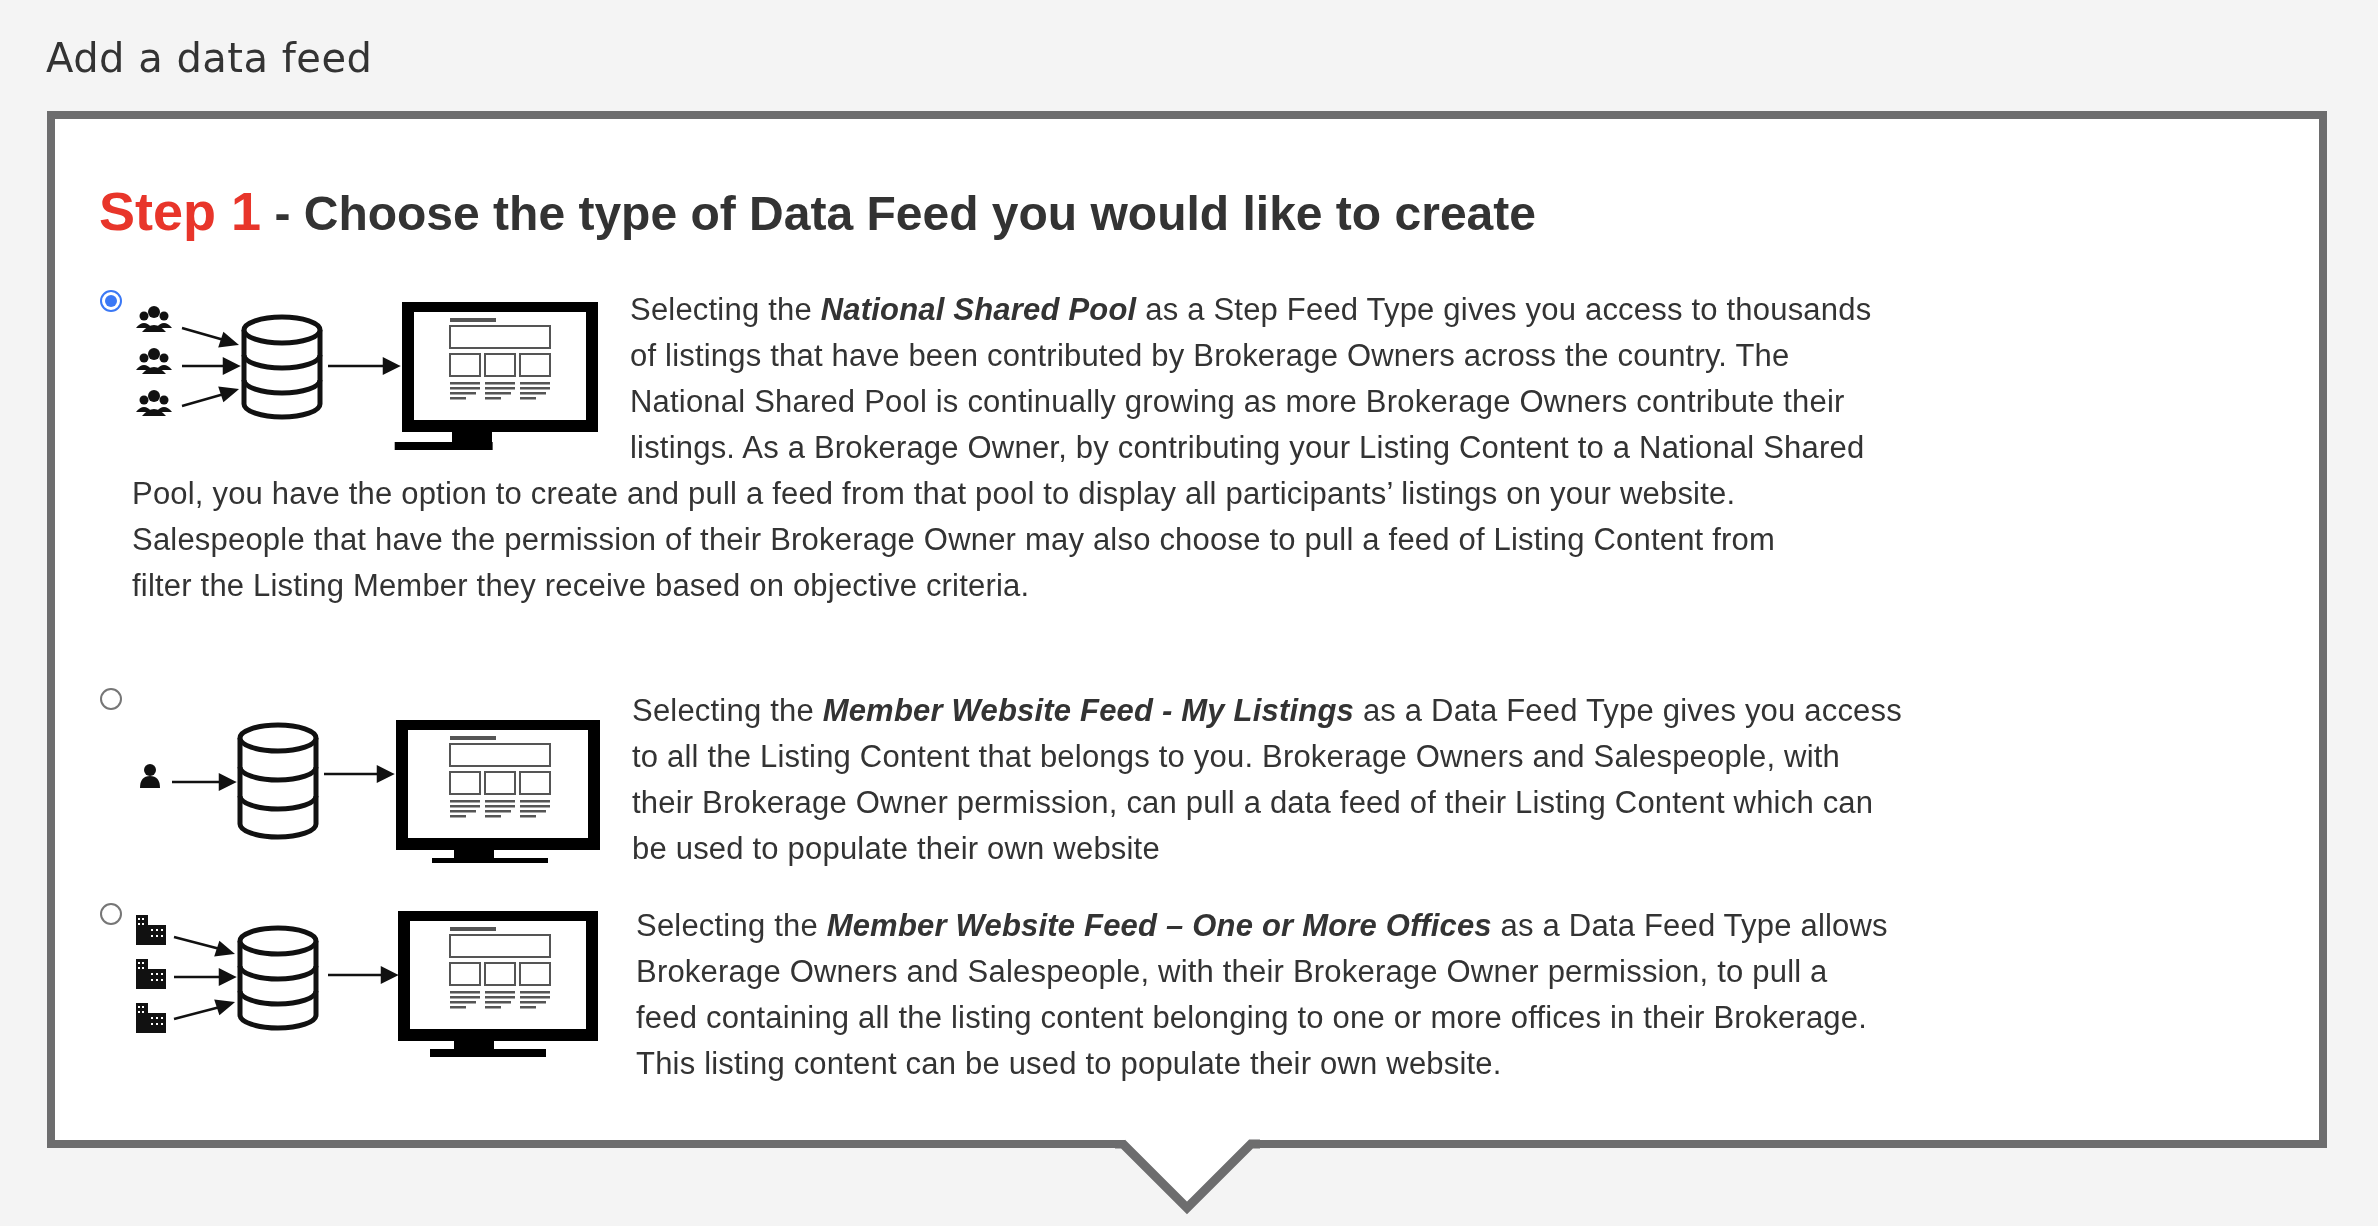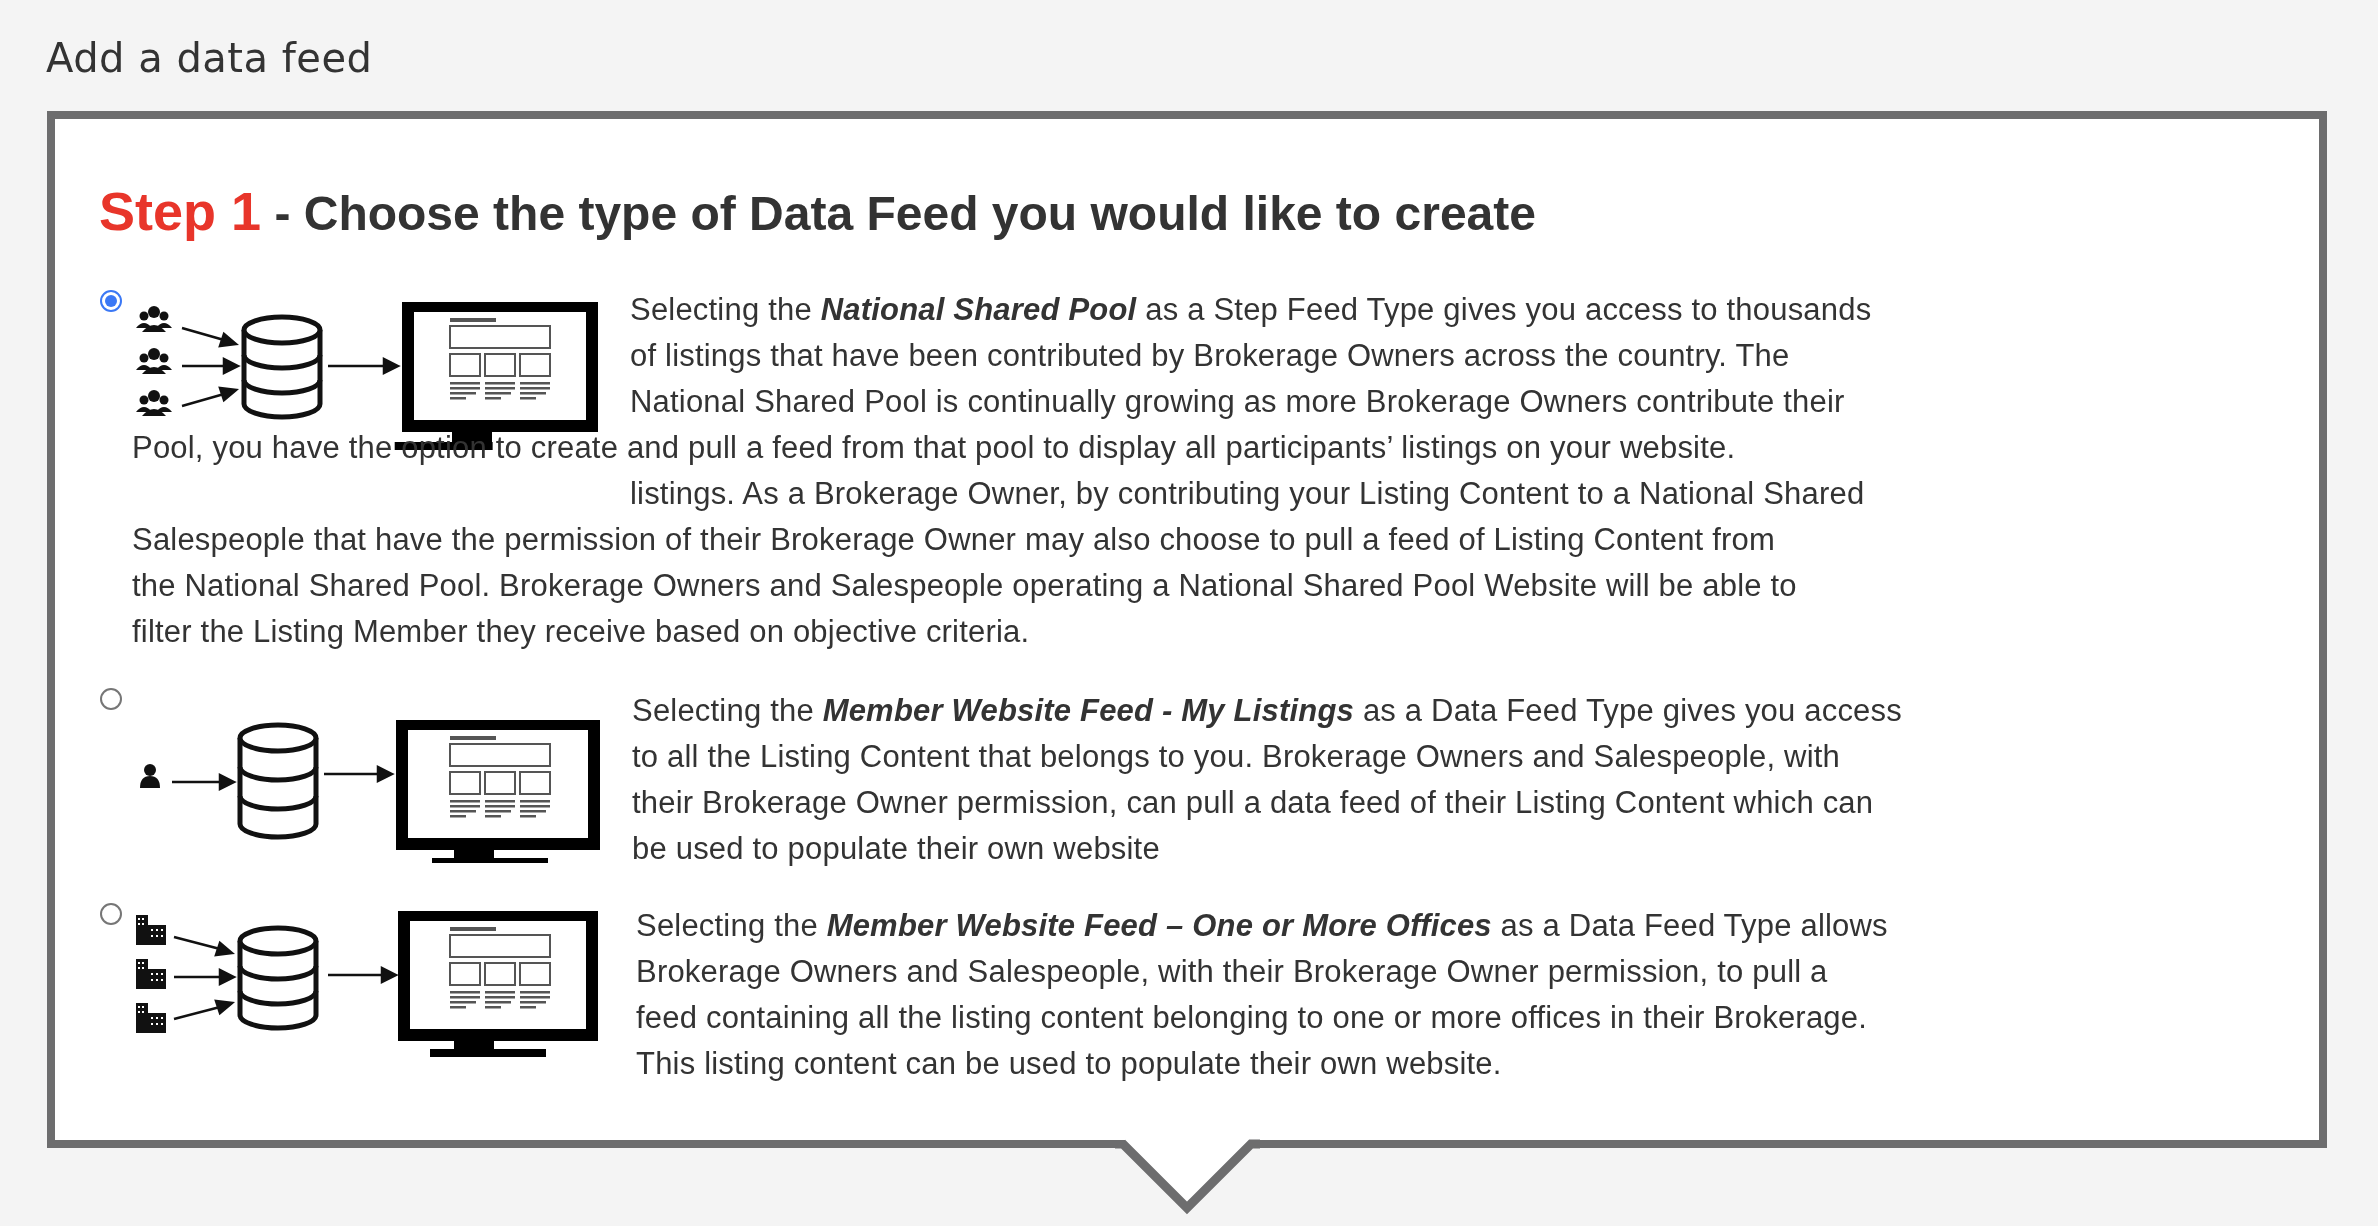--- a/index.html
+++ b/index.html
@@ -189,24 +189,23 @@
             <rect x="388" y="94" width="26" height="2.5"></rect>
             <rect x="388" y="99" width="16" height="2.5"></rect>
         </g>
       </g>
     </svg>
 
     <p class="desc" style="left:40px; top:-3px; width:2000px;">
       <span class="line" style="padding-left:498px;"><span>Selecting the </span><b>National Shared Pool</b><span> as a Step Feed Type gives you access to thousands</span></span>
       <span class="line" style="padding-left:498px;">of listings that have been contributed by Brokerage Owners across the country. The</span>
       <span class="line" style="padding-left:498px;">National Shared Pool is continually growing as more Brokerage Owners contribute their</span>
+      <span class="line" style="padding-left:498px;">listings. As a Brokerage Owner, by contributing your Listing Content to a National Shared</span>
       <span class="line">Pool, you have the option to create and pull a feed from that pool to display all participants’ listings on your website.</span>
-      <span class="line" style="padding-left:498px;">listings. As a Brokerage Owner, by contributing your Listing Content to a National Shared</span>
       <span class="line">Salespeople that have the permission of their Brokerage Owner may also choose to pull a feed of Listing Content from</span>
-      <span class="line">the National Shared Pool. Brokerage Owners and Salespeople operating a National Shared Pool Website will be able to</span>
       <span class="line">filter the Listing Member they receive based on objective criteria.</span>
     </p>
   </div>
 
   <div class="option" style="top:569px; height:200px;">
     <div class="radio" role="radio" aria-checked="false" style="top:0px;"></div>
 
     <svg class="diagram" style="left:40px; top:20px;" width="470" height="155" viewBox="0 0 470 155">
       <g fill="#111">
         <circle cx="18" cy="62" r="6"></circle>

